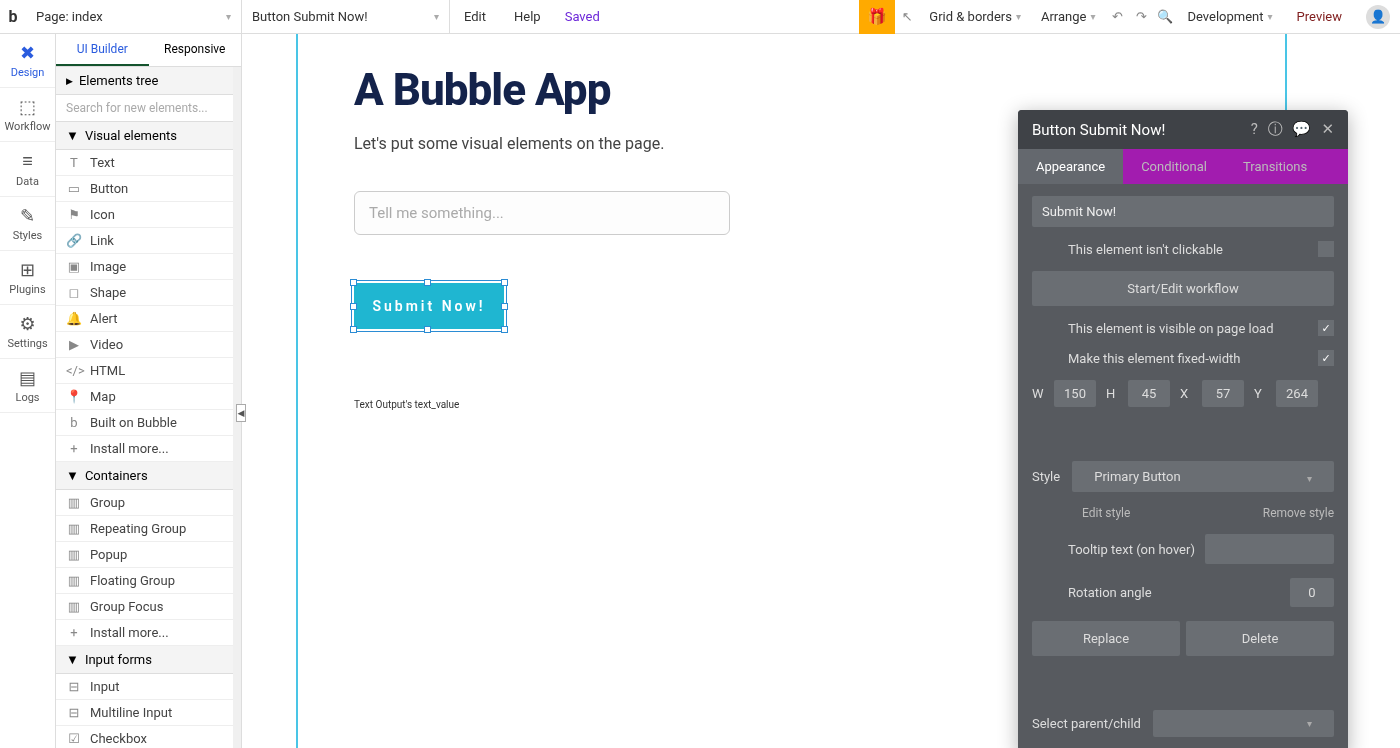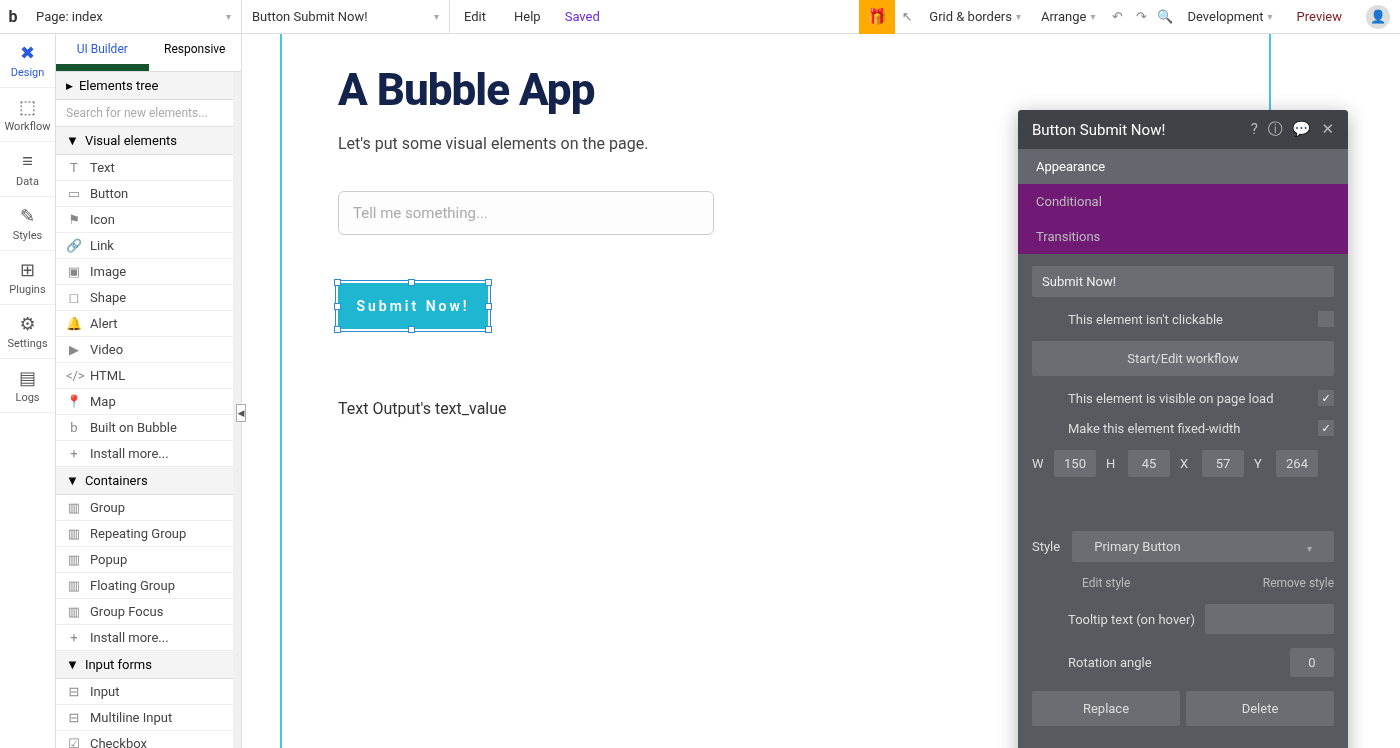--- a/index.html
+++ b/index.html
@@ -27,52 +27,52 @@
 .rail { width:56px; border-right:1px solid #ddd; display:flex; flex-direction:column; }
 .rail-item { display:flex; flex-direction:column; align-items:center; padding:8px 0; font-size:11px; color:#555; cursor:pointer; border-bottom:1px solid #eee;}
 .rail-item.active { color:#2b5cde; }
 .rail-item .ri-icon { font-size:18px; margin-bottom:3px;}
 .rail-item.active .ri-icon { color:#2b5cde;}
 
 
 .panel { width:186px; border-right:1px solid #ddd; display:flex; flex-direction:column; overflow:hidden; background:#fff;}
 .panel-tabs { display:flex; border-bottom:1px solid #ddd; }
 .panel-tab { flex:1; text-align:center; padding:8px 0; font-size:12px; cursor:pointer; }
-.panel-tab.active { color:#2b5cde; border-bottom:7px solid #14532d;}
+.panel-tab.active { color:#2b5cde; border-bottom:2px solid #14532d;}
 .panel-header { display:flex; align-items:center; padding:6px 10px; font-size:13px; background:#f4f4f4; border-bottom:1px solid #ddd; gap:6px;}
 .panel-header .tri { font-size:9px;}
 .panel-search { padding:6px 10px; font-size:12px; color:#aaa; border-bottom:1px solid #ddd; cursor:text;}
 .panel-list { overflow-y:auto; flex:1; }
 .panel-row { display:flex; align-items:center; padding:5px 10px; font-size:13px; border-bottom:1px solid #eee; gap:8px; cursor:pointer; color:#444; }
 .panel-row .pi { width:16px; text-align:center; color:#888; font-size:13px;}
 .panel-section { display:flex; align-items:center; padding:6px 10px; font-size:13px; background:#f4f4f4; border-bottom:1px solid #ddd; gap:6px;}
 
 .scrolltrack { width:8px; background:#f0f0f0; }
 .panel-wrap { display:flex; flex:1; overflow:hidden; }
 
 
 .canvas-wrap { flex:1; position:relative; background:#fff; }
-.canvas-page { position:absolute; left:38px; top:0; width:991px; height:714px; border-left:2px solid #49c5e6; border-right:2px solid #49c5e6; }
+.canvas-page { position:absolute; left:54px; top:0; width:991px; height:714px; border-left:2px solid #49c5e6; border-right:2px solid #49c5e6; }
 .canvas-content { padding:30px 56px; }
 .canvas-content h1 { font-size:44px; font-weight:800; color:#14234b; margin-bottom:18px; letter-spacing:-1px;}
 .canvas-content p { font-size:16px; color:#444; margin-bottom:38px; }
 .canvas-input { width:376px; height:44px; border:1px solid #ccc; border-radius:6px; padding:0 14px; font-size:15px; color:#aaa; display:flex; align-items:center; margin-bottom:48px; background:#fdfdfd;}
 .canvas-button { position:relative; width:150px; height:46px; background:#1fb6d1; color:#fff; font-size:14px; font-weight:600; letter-spacing:3px; display:flex; align-items:center; justify-content:center; border-radius:3px;}
 .sel-handle { position:absolute; width:7px; height:7px; background:#fff; border:1px solid #2b8cd4; }
 .sel-outline { position:absolute; inset:-3px; border:1px solid #2b8cd4; pointer-events:none;}
-.canvas-output { margin-top:70px; font-size:16px; color:#333; }
+.canvas-output { margin-top:70px; font-size:10px; color:#333; }
 .collapse-handle { position:absolute; left:-6px; top:370px; width:10px; height:18px; background:#fff; border:1px solid #aaa; font-size:9px; display:flex; align-items:center; justify-content:center; color:#555; cursor:pointer;}
 
 
 .prop-panel { position:absolute; left:776px; top:76px; width:330px; background:#575a5f; border-radius:4px; box-shadow:0 4px 20px rgba(0,0,0,0.3); color:#ddd; font-size:13px;}
 .prop-title { display:flex; align-items:center; justify-content:space-between; padding:10px 14px; background:#3f4247; border-radius:4px 4px 0 0;}
 .prop-title .t-left { font-size:15px; color:#fff; }
 .prop-title .t-icons { display:flex; gap:10px; color:#bbb; font-size:15px;}
 .prop-title .t-icons span { cursor:pointer;}
-.prop-tabs { display:flex; background:#701a75;flex-direction:column; }
+.prop-tabs { display:flex; background:#a21caf; }
 .prop-tab { padding:10px 18px; cursor:pointer; color:#bbb; }
 .prop-tab.active { background:#64686e; color:#fff;}
 .prop-body { padding:12px 14px 18px; display:flex; flex-direction:column; gap:14px;}
 .prop-input { background:#6a6e73; border:none; padding:8px 10px; color:#eee; font-size:13px; border-radius:2px; width:100%;}
 .prop-row { display:flex; align-items:center; justify-content:space-between;margin-left:36px; }
 .prop-check { width:16px; height:16px; background:#6a6e73; display:flex; align-items:center; justify-content:center; color:#fff; font-size:11px;}
 .prop-btn { background:#6a6e73; text-align:center; padding:10px; cursor:pointer; border-radius:2px;}
 .prop-dims { display:flex; gap:10px; align-items:center;}
 .prop-dims .dim-label { color:#ddd; font-size:13px; width:12px;}
 .prop-dims .dim-val { background:#6a6e73; width:42px; padding:6px 0; text-align:center; border-radius:2px;}

